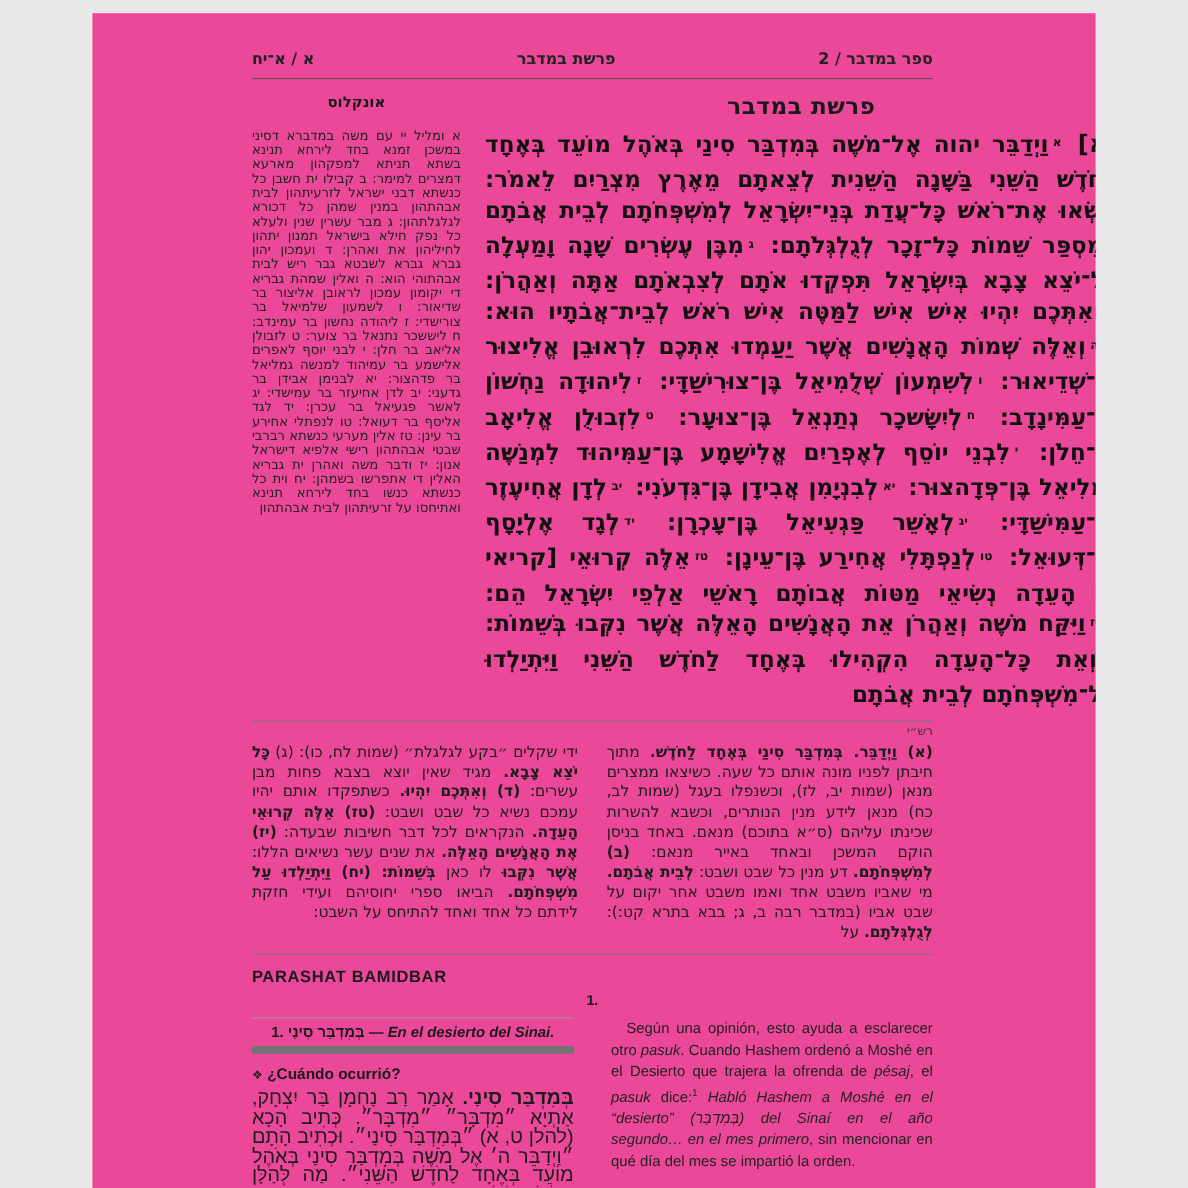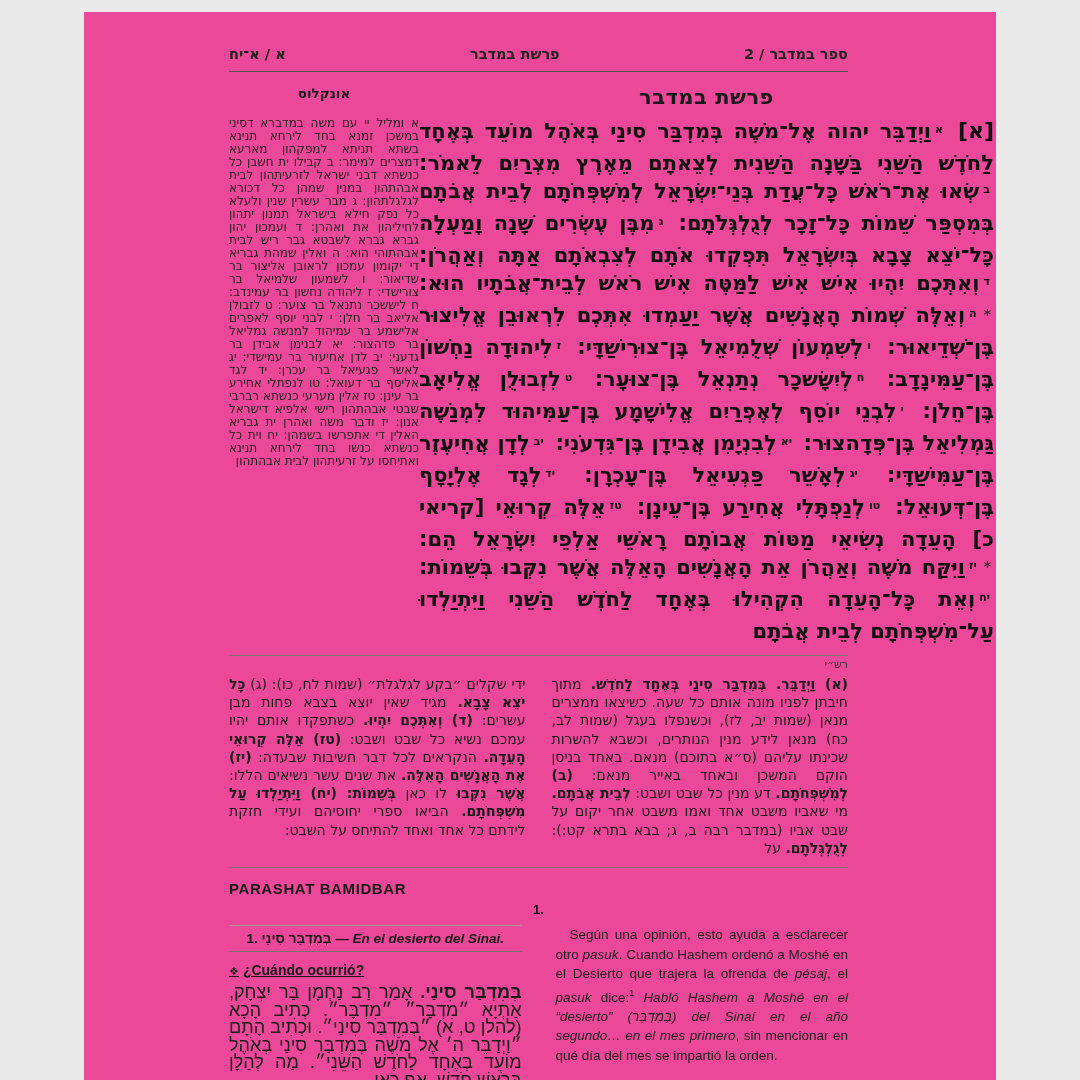--- a/index.html
+++ b/index.html
@@ -7,21 +7,21 @@
     width:912px;height:1080px;background:#ec4899;margin:12px auto;
     box-sizing:border-box;padding:34px 148px 0 145px;
     font-family:"DejaVu Sans",sans-serif;color:#1a1a1a;overflow:hidden;
   }
   
   .running-head{display:flex;justify-content:space-between;align-items:baseline;
     font-size:14.5px;font-weight:bold;color:#222;}
   .running-head .rh{white-space:nowrap;}
   .head-rule{border:none;border-top:1.6px solid #555;margin:9px 0 0 0;}
   
-  .grid2{display:grid;grid-template-columns:190px 575px;}
+  .grid2{display:grid;grid-template-columns:190px 575px;column-gap:22px;}
   .headings-row{margin-top:13px;}
   .onkelos-heading{text-align:center;font-weight:bold;font-size:13.5px;}
   .torah-heading{text-align:center;font-weight:bold;font-size:21px;letter-spacing:.5px;}
   
   .text-row{margin-top:8px;}
   .onkelos-text{direction:rtl;text-align:justify;font-size:12px;line-height:13px;
     color:#222;}
   .torah-text{direction:rtl;text-align:justify;font-size:21px;line-height:28px;
     font-weight:bold;color:#111;}
   .chapter-marker{font-size:22px;font-weight:bold;}
@@ -35,23 +35,23 @@
   .b{font-weight:bold;}
   .i{font-style:italic;}
   .sup{vertical-align:super;font-size:.68em;}
   
   .es{font-family:"Liberation Sans","DejaVu Sans",sans-serif;}
   .es-heading{text-align:left;font-weight:bold;font-size:15px;letter-spacing:.6px;
     margin-top:12px;font-family:"Liberation Sans","DejaVu Sans",sans-serif;}
   .es-number{text-align:center;font-weight:bold;font-size:13px;margin-top:5px;
     font-family:"Liberation Sans","DejaVu Sans",sans-serif;}
   .es-cols{display:grid;grid-template-columns:1fr 1fr;column-gap:34px;margin-top:8px;}
-  .boxed-title{border-top:1px solid #999;border-bottom:1px solid #737373;
+  .boxed-title{border-top:1px solid #999;border-bottom:7px solid #737373;
     text-align:center;padding:5px 0;font-size:13.5px;font-weight:bold;}
-  .question{font-weight:bold;font-size:14px;margin:10px 0 6px 0;text-decoration:underline;}
+  .question{font-weight:bold;font-size:14px;margin:10px 0 6px 0;}
   .leaf{font-size:11px;margin-right:4px;color:#222;}
   .heb-quote{direction:rtl;text-align:justify;font-size:18px;line-height:17.5px;color:#1c1c1c;}
   .heb-cite{direction:rtl;text-align:center;font-size:12.5px;line-height:17px;color:#1c1c1c;}
   .heb-cite .src{font-size:10px;}
   .es-par{font-size:13.5px;line-height:19.5px;text-align:justify;color:#222;margin:0;}
   .es-par.indent{text-indent:14px;}
   .es-par + .es-par{margin-top:2px;}
   .left-par{margin-top:8px;}
   .foot-rule{border:none;border-top:1.5px solid #444;width:112px;margin:12px 0 0 0;}
   .footnote{font-size:11.5px;margin-top:7px;color:#222;}

